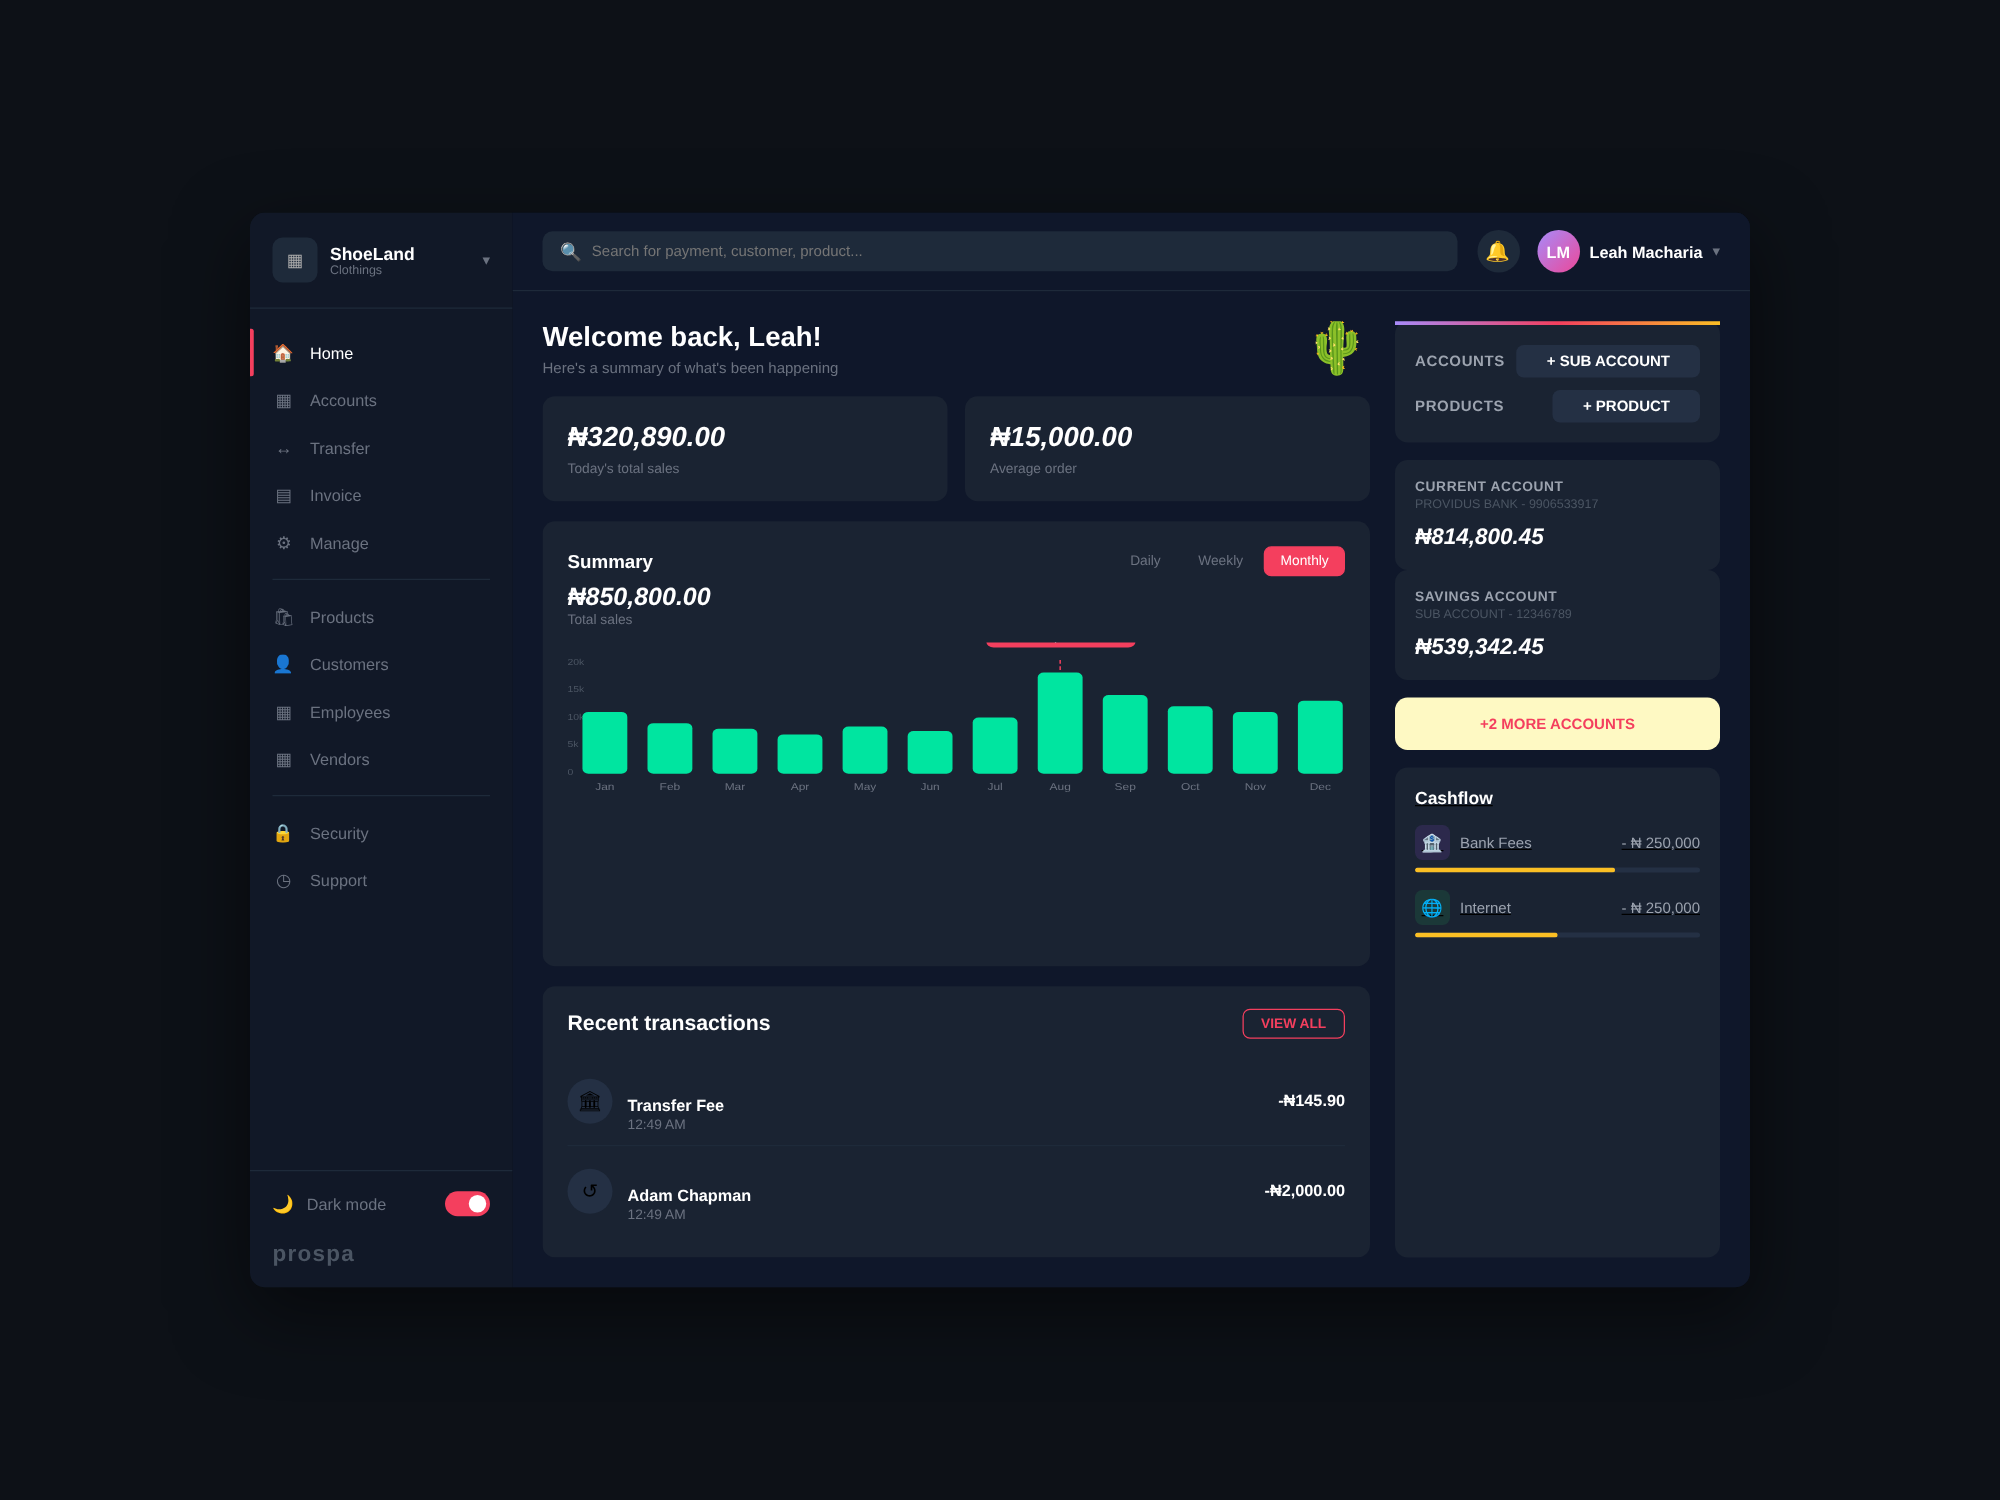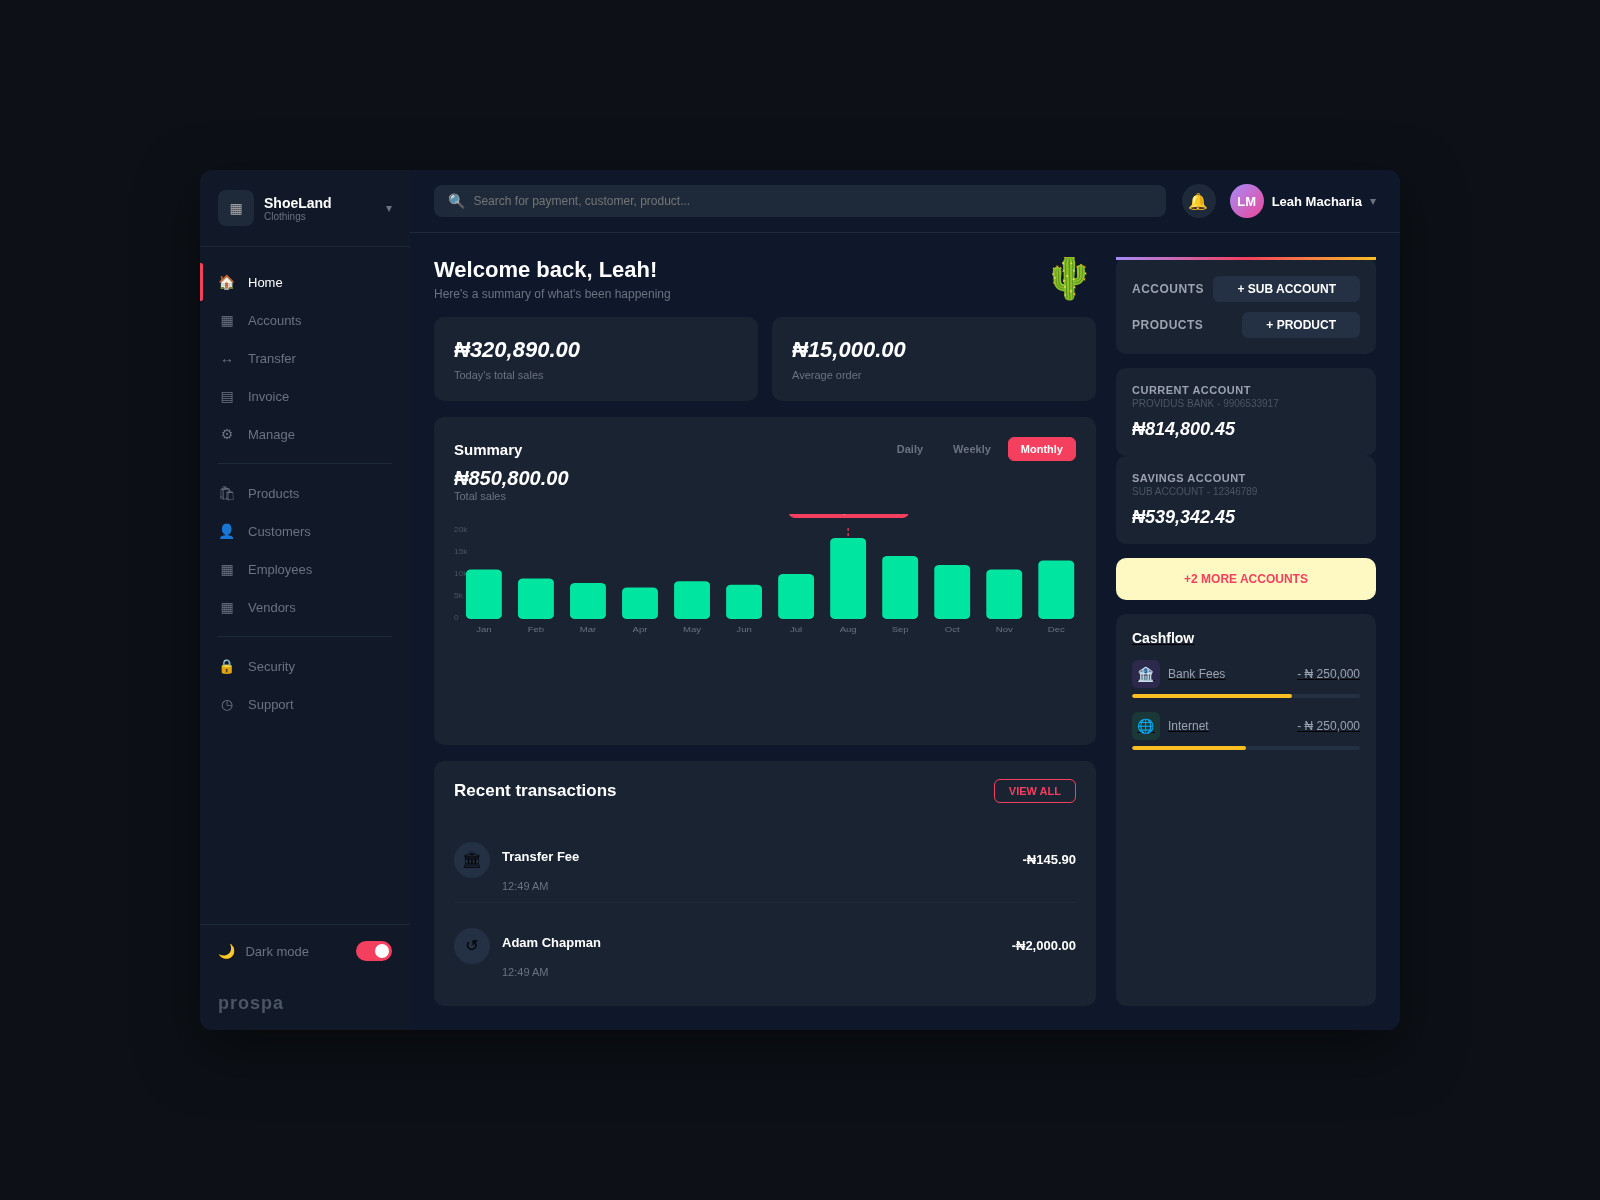--- a/index.html
+++ b/index.html
@@ -98,21 +98,21 @@
       position: absolute;
       right: 3px; top: 3px;
       width: 14px; height: 14px;
       background: #fff;
       border-radius: 50%;
     }
     .prospa-logo {
       color: #4b5563;
       font-size: 18px;
       font-weight: 700;
-      margin-top: 32px;
+      margin-top: 20px;
       letter-spacing: 1px;
     }
 
     
     .main {
       flex: 1;
       background: #0f172a;
       display: flex;
       flex-direction: column;
       overflow: hidden;
@@ -214,21 +214,21 @@
     }
     .chart-header {
       display: flex; align-items: center; justify-content: space-between;
       margin-bottom: 4px;
     }
     .chart-title { font-size: 15px; font-weight: 700; color: #fff; }
     .chart-tabs { display: flex; gap: 4px; }
     .chart-tab {
       padding: 5px 12px;
       border-radius: 6px;
-      font-size: 11px; font-weight: 700;
+      font-size: 11px; font-weight: 400;
       cursor: pointer;
       color: #6b7280;
       background: none;
     }
     .chart-tab.active {
       background: #f43f5e;
       color: #fff;
       border: 1px solid #f43f5e;
     }
     .chart-tab:not(.active) { border: 1px solid transparent; }
@@ -266,21 +266,21 @@
     .txn-item:last-child { border-bottom: none; }
     .txn-left { display: flex; align-items: center; gap: 12px; }
     .txn-icon {
       width: 36px; height: 36px;
       background: #243044;
       border-radius: 50%;
       display: flex; align-items: center; justify-content: center;
       font-size: 16px;
     }
     .txn-name { font-size: 13px; font-weight: 600; color: #fff; margin-top: 22px; }
-    .txn-time { font-size: 11px; color: #6b7280; margin-top: 16px; }
+    .txn-time { font-size: 11px; color: #6b7280; margin-top: 2px; }
     .txn-amount { font-size: 13px; font-weight: 600; color: #fff; }
 
     
     .right-panel {
       width: 260px;
       display: flex;
       flex-direction: column;
       gap: 14px;
       flex-shrink: 0;
     }

